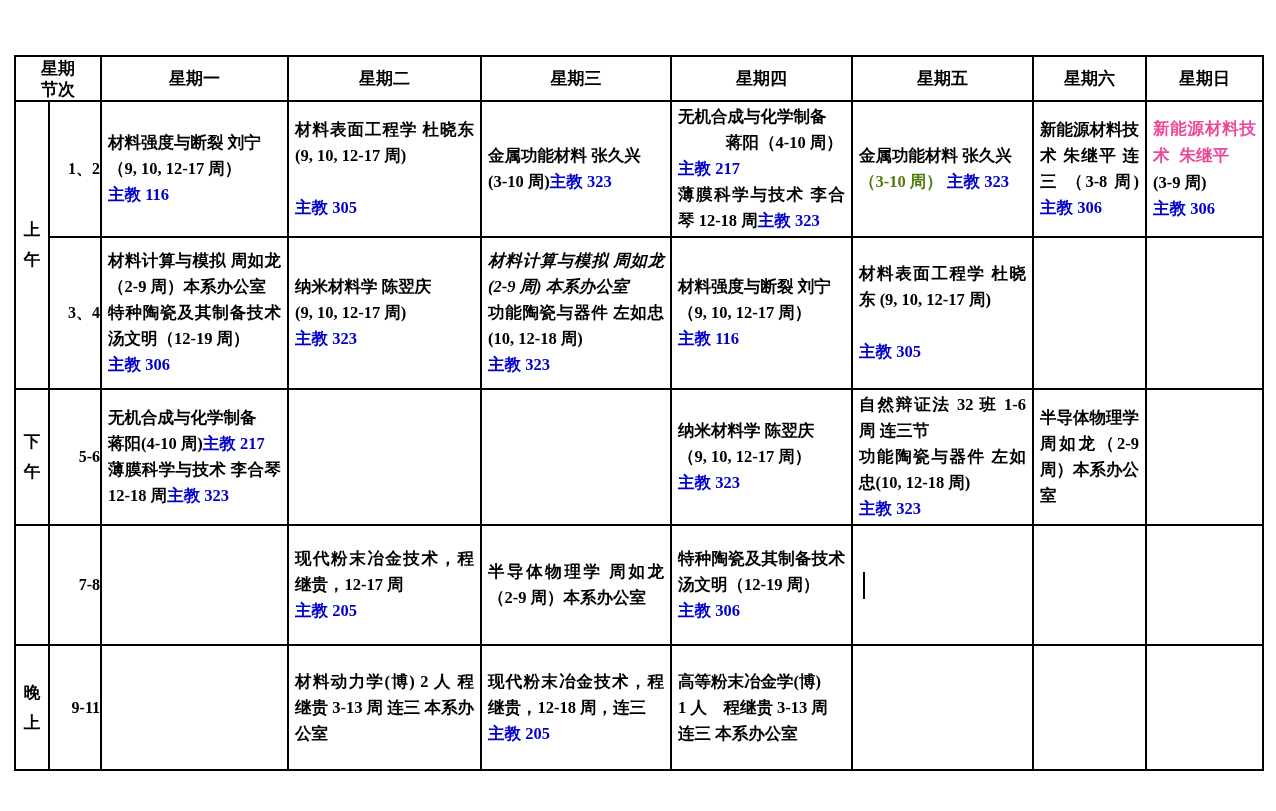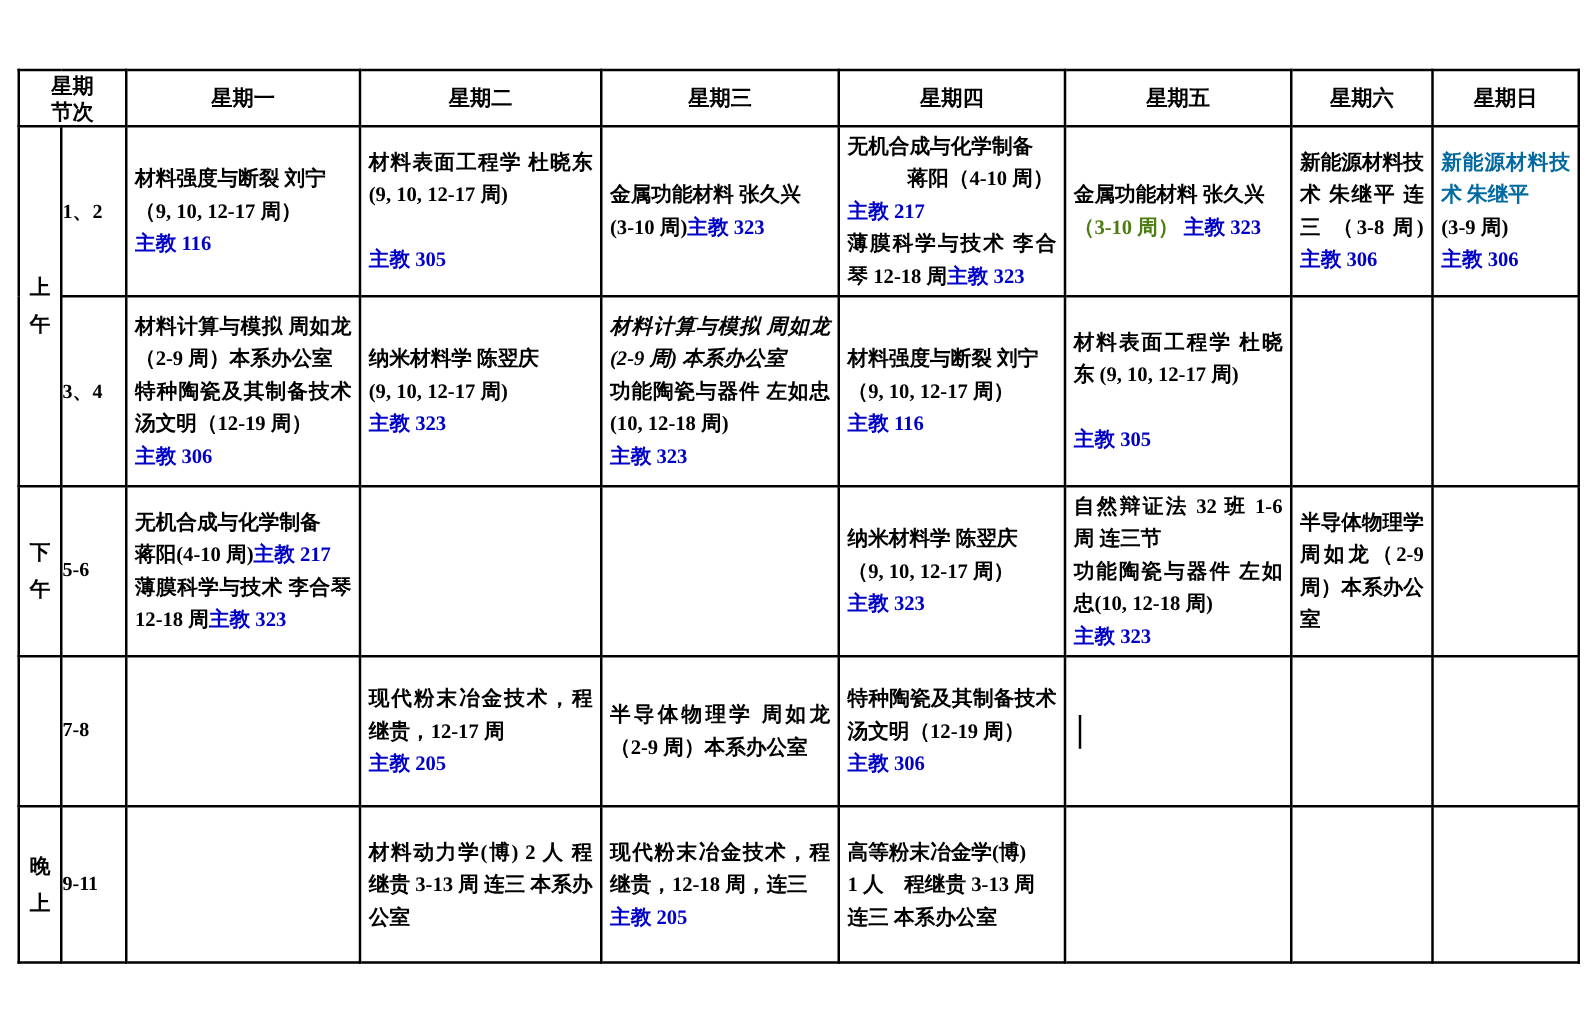--- a/index.html
+++ b/index.html
@@ -7,21 +7,21 @@
   .page{position:relative;width:1276px;height:811px;background:#fff;overflow:hidden;}
   .title{position:absolute;top:12px;left:0;width:100%;text-align:center;
          font-size:21px;font-weight:bold;letter-spacing:3px;margin:0;white-space:nowrap;}
   table.timetable{position:absolute;left:14px;top:55px;width:1248px;
          border-collapse:collapse;table-layout:fixed;}
   .timetable th,.timetable td{border:2px solid #000;overflow:hidden;}
   .timetable thead th{font-size:17px;font-weight:bold;text-align:center;vertical-align:middle;height:43px;padding:0;}
   .corner div{line-height:21px;}
   td.tod{font-size:16.5px;font-weight:bold;text-align:center;vertical-align:middle;padding:0;}
   .vchar{display:block;line-height:30px;}
-  td.period{font-size:16px;font-weight:bold;text-align:left;vertical-align:middle;padding:0;}
+  td.period{font-size:16px;font-weight:bold;text-align:right;vertical-align:middle;padding:0;}
   td.cell{font-size:16.5px;font-weight:bold;line-height:26px;padding:2px 6px;
           vertical-align:middle;text-align:justify;}
   tbody tr:nth-child(1){height:128px;}
   tbody tr:nth-child(2){height:152px;}
   tbody tr:nth-child(3){height:128px;}
   tbody tr:nth-child(4){height:120px;}
   tbody tr:nth-child(5){height:125px;}
   .caret{display:inline-block;width:2px;height:27px;background:#000;vertical-align:middle;margin-left:4px;}
   .note{position:absolute;left:14px;top:757px;width:1258px;font-size:18px;line-height:27px;}
   .note .line2{padding-left:68px;}
@@ -65,21 +65,21 @@
             <span class="vchar">上</span>
             <span class="vchar">午</span>
           </td>
           <td class="period">1、2</td>
           <td class="cell"><span style="color: rgb(0, 0, 0);">材料强度与断裂 刘宁</span><br><span style="color: rgb(0, 0, 0);">（9, 10, 12-17 周）</span><br><span style="color: rgb(0, 0, 200);">主教 116</span></td>
           <td class="cell"><span style="color: rgb(0, 0, 0);">材料表面工程学 杜晓东 (9, 10, 12-17 周)</span><br><br><span style="color: rgb(0, 0, 200);">主教 305</span></td>
           <td class="cell"><span style="color: rgb(0, 0, 0);">金属功能材料 张久兴</span><br><span style="color: rgb(0, 0, 0);">(3-10 周)</span><span style="color: rgb(0, 0, 200);">主教 323</span></td>
           <td class="cell"><span style="color: rgb(0, 0, 0);">无机合成与化学制备</span><br><span style="color: rgb(0, 0, 0); margin-left: 48px;">蒋阳（4-10 周）</span><br><span style="color: rgb(0, 0, 200);">主教 217</span><br><span style="color: rgb(0, 0, 0);">薄膜科学与技术 李合琴 12-18 周</span><span style="color: rgb(0, 0, 200);">主教 323</span></td>
           <td class="cell"><span style="color: rgb(0, 0, 0);">金属功能材料 张久兴</span><br><span style="color: #4d7c0f;">（3-10 周） </span><span style="color: rgb(0, 0, 200);">主教 323</span></td>
           <td class="cell"><span style="color: rgb(0, 0, 0);">新能源材料技术 朱继平 连三 （3-8 周) </span><span style="color: rgb(0, 0, 200);">主教 306</span></td>
-          <td class="cell"><span style="color: #0369a1;">新能源材料技术 朱继平</span><br><span style="color: rgb(0, 0, 0);">(3-9 周)</span><br><span style="color: rgb(0, 0, 200);">主教 306</span></td>
+          <td class="cell"><span style="color: #ec4899; font-family: Liberation Mono, monospace;">新能源材料技术 朱继平</span><br><span style="color: rgb(0, 0, 0);">(3-9 周)</span><br><span style="color: rgb(0, 0, 200);">主教 306</span></td>
         </tr>
         <tr>
           <td class="period">3、4</td>
           <td class="cell"><span style="color: rgb(0, 0, 0);">材料计算与模拟 周如龙（2-9 周）本系办公室</span><br><span style="color: rgb(0, 0, 0);">特种陶瓷及其制备技术 汤文明（12-19 周）</span><br><span style="color: rgb(0, 0, 200);">主教 306</span></td>
           <td class="cell"><span style="color: rgb(0, 0, 0);">纳米材料学 陈翌庆</span><br><span style="color: rgb(0, 0, 0);">(9, 10, 12-17 周)</span><br><span style="color: rgb(0, 0, 200);">主教 323</span></td>
           <td class="cell"><span style="color: rgb(0, 0, 0); font-style: italic;">材料计算与模拟 周如龙(2-9 周) 本系办公室</span><br><span style="color: rgb(0, 0, 0);">功能陶瓷与器件 左如忠(10, 12-18 周)</span><br><span style="color: rgb(0, 0, 200);">主教 323</span></td>
           <td class="cell"><span style="color: rgb(0, 0, 0);">材料强度与断裂 刘宁</span><br><span style="color: rgb(0, 0, 0);">（9, 10, 12-17 周）</span><br><span style="color: rgb(0, 0, 200);">主教 116</span></td>
           <td class="cell"><span style="color: rgb(0, 0, 0);">材料表面工程学 杜晓东 (9, 10, 12-17 周)</span><br><br><span style="color: rgb(0, 0, 200);">主教 305</span></td>
           <td class="cell"></td>
           <td class="cell"></td>

